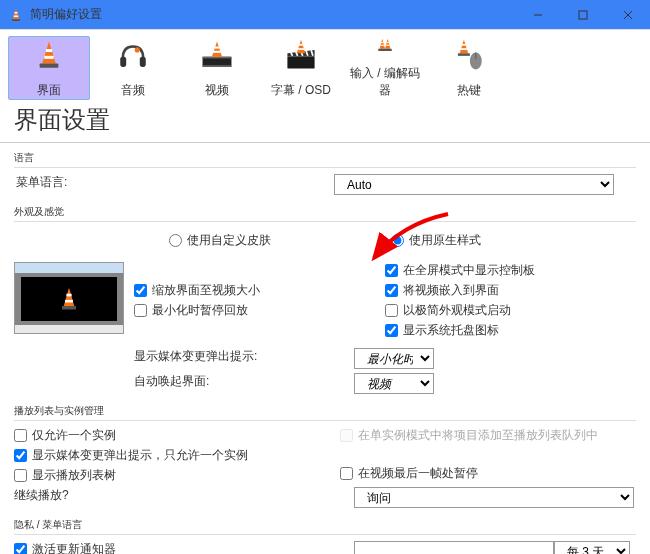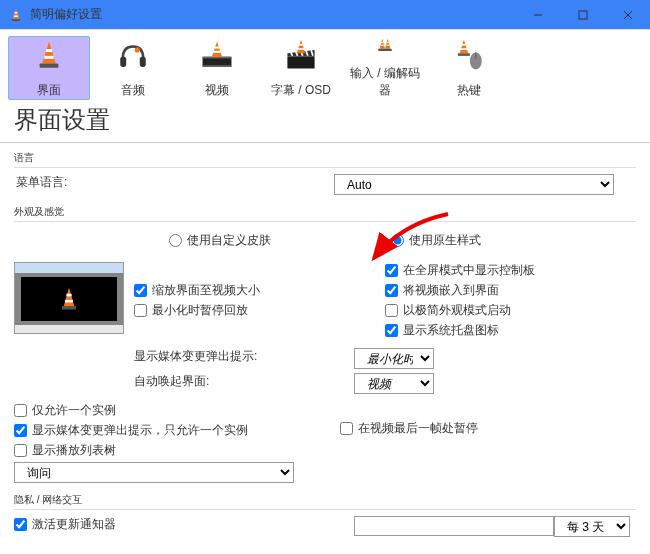--- a/index.html
+++ b/index.html
@@ -218,50 +218,56 @@
       <select class="sel-med"><option>最小化时</option></select>
     </div>
     <div class="row">
       <span style="width:120px"></span>
       <span style="width:220px">自动唤起界面:</span>
       <select class="sel-med"><option>视频</option></select>
     </div>
   </div>
 
   <div class="group">
+    <div class="gtitle">播放列表与实例管理</div>
     <div class="cols2">
       <div class="col">
         <label class="chkwrap">
               <input type="checkbox" style="">
               <span>仅允许一个实例</span>
             </label>
         <label class="chkwrap">
               <input type="checkbox" checked="" style="">
               <span>显示媒体变更弹出提示，只允许一个实例</span>
             </label>
         <label class="chkwrap">
               <input type="checkbox" style="">
               <span>显示播放列表树</span>
             </label>
       </div>
       <div class="col" style="padding-left:30px">
+        <label class="chkwrap disabled">
+              <input type="checkbox" disabled="" style="">
+              <span>在单实例模式中将项目添加至播放列表队列中</span>
+            </label>
         <div class="spacer" style="height:18px"></div>
         <label class="chkwrap">
               <input type="checkbox" style="">
               <span>在视频最后一帧处暂停</span>
             </label>
       </div>
     </div>
     <div class="row">
+      <span style="width:340px">继续播放?</span>
       <select style="width:280px"><option>询问</option></select>
     </div>
   </div>
 
   <div class="group">
-    <div class="gtitle">隐私  /  网络交互</div>
+    <div class="gtitle">隐私  /  菜单语言</div>
     <div class="row">
       <label class="chkwrap" style="width:340px">
             <input type="checkbox" checked="" style="">
             <span>激活更新通知器</span>
           </label>
       <input type="text" style="width: 200px;">
       <select class="sel-small"><option>每 3 天</option></select>
     </div>
 
   </div>

